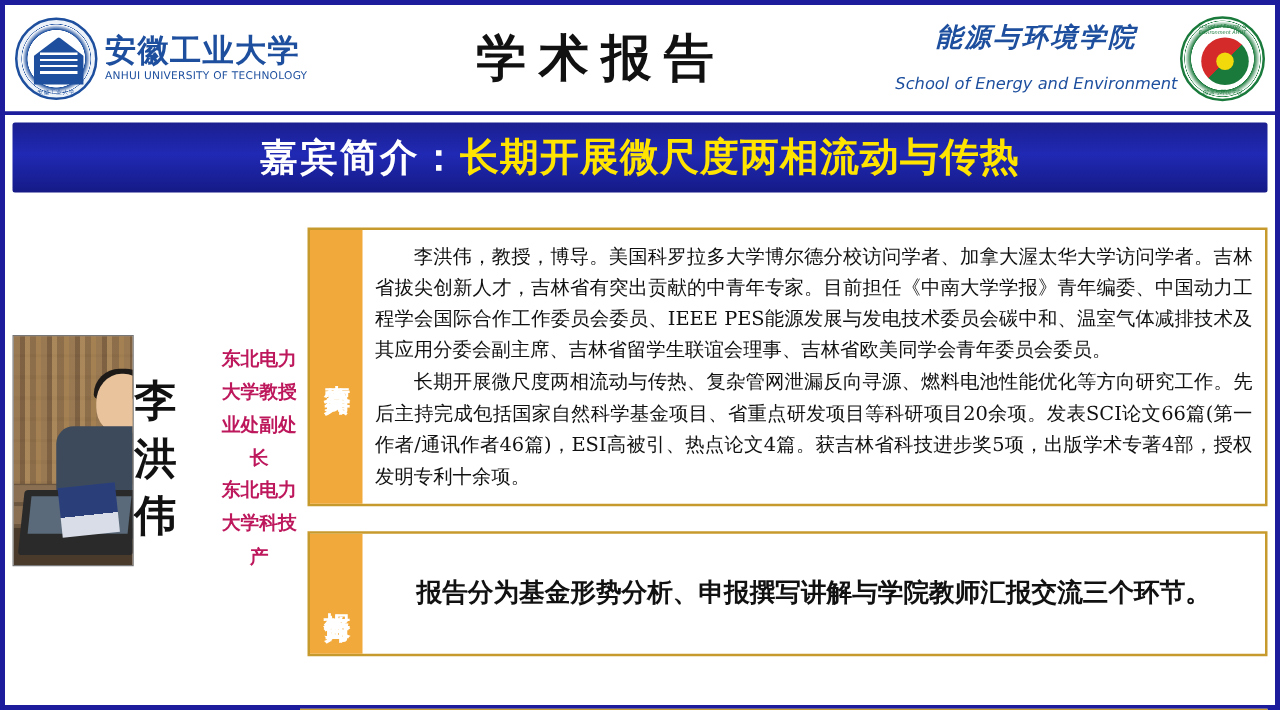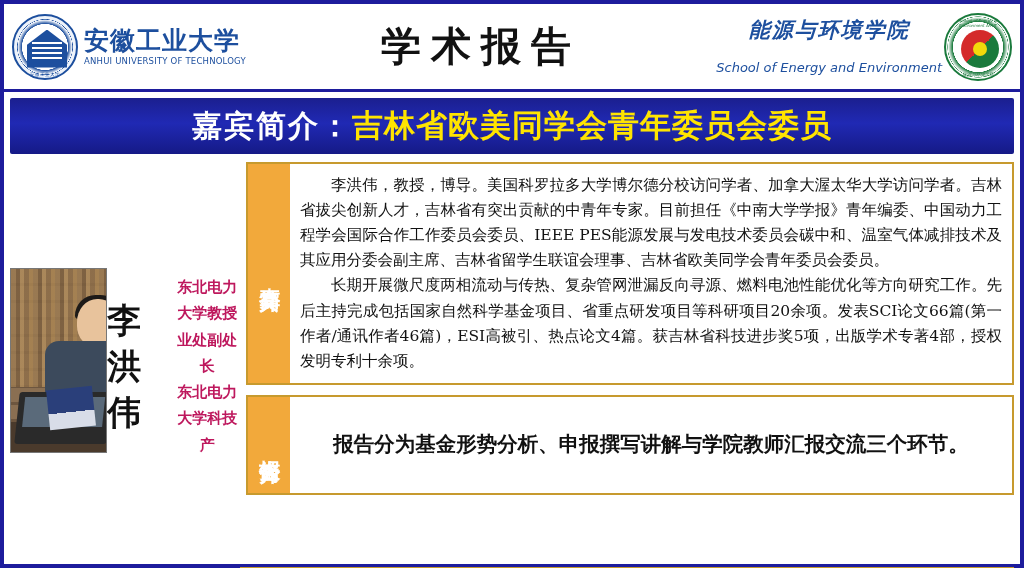--- a/index.html
+++ b/index.html
@@ -152,39 +152,39 @@
     margin-top: 14px;
     font-family: "DejaVu Serif", "Liberation Serif", serif;
     font-size: 34px; font-weight: 700; color: #111; letter-spacing: 3px;
   }
   .speaker-title {
     margin-top: 12px; text-align: center; line-height: 1.75;
     font-size: 15px; font-weight: 700; color: #be185d; margin-left: 19px;
   }
   .right-col { flex: 1; display: flex; flex-direction: column; padding-left: 8px; }
   .panel {
-    display: flex; border: 2px solid #c79a2e; background: #ffffff;
+    display: flex; border: 2px solid #c79a2e; background: #ffffff; margin-top: 20px;
   }
   .panel-tab {
     width: 42px; flex: none;
     background: #f2a93b;
     color: #ffffff; font-weight: 700;
     font-size: 21px; line-height: 1.12;
     display: flex; align-items: center; justify-content: center;
     text-align: center; letter-spacing: 1px;
     padding: 4px 0;
   }
   .panel-tab span { writing-mode: vertical-rl; text-orientation: upright; }
   .panel-body { flex: 1; padding: 9px 10px; }
   .bio-p {
     font-family: "DejaVu Serif", "Liberation Serif", serif;
     font-size: 15.5px; line-height: 1.62; color: #111; text-align: justify;
     text-indent: 2em;
   }
-  .panel-intro { margin-top: 10px; min-height: 100px; align-items: stretch; }
+  .panel-intro { min-height: 100px; align-items: stretch; }
   .panel-intro .panel-body { display: flex; align-items: center; }
   .intro-p {
     font-family: "DejaVu Serif", "Liberation Serif", serif;
     font-size: 20.5px; font-weight: 700; line-height: 1.6; color: #111;
     text-align: center; width: 100%;
   }
   
   .footer {
     margin: 9px 6px 0 236px;
     border: 2px solid #c79a2e;
@@ -221,21 +221,21 @@
       <div class="seal2">
         <div class="seal2-txt-top">School of Energy &amp; Environment  AHUT</div>
         <div class="tai"></div>
         <div class="seal2-txt">能源与环境学院</div>
       </div>
     </div>
   </div>
 
   <div class="topic-bar">
     <span class="topic-label">嘉宾简介：</span>
-    <span class="topic-value">吉林省欧美同学会青年委员会委员</span>
+    <span class="topic-value">长期开展微尺度两相流动与传热</span>
   </div>
 
   <div class="body-area">
 
     <div class="left-col">
       <div class="photo">
         <div class="shelf"></div>
         <div class="books"></div>
         <div class="desk"></div>
         <div class="person-hair"></div>

